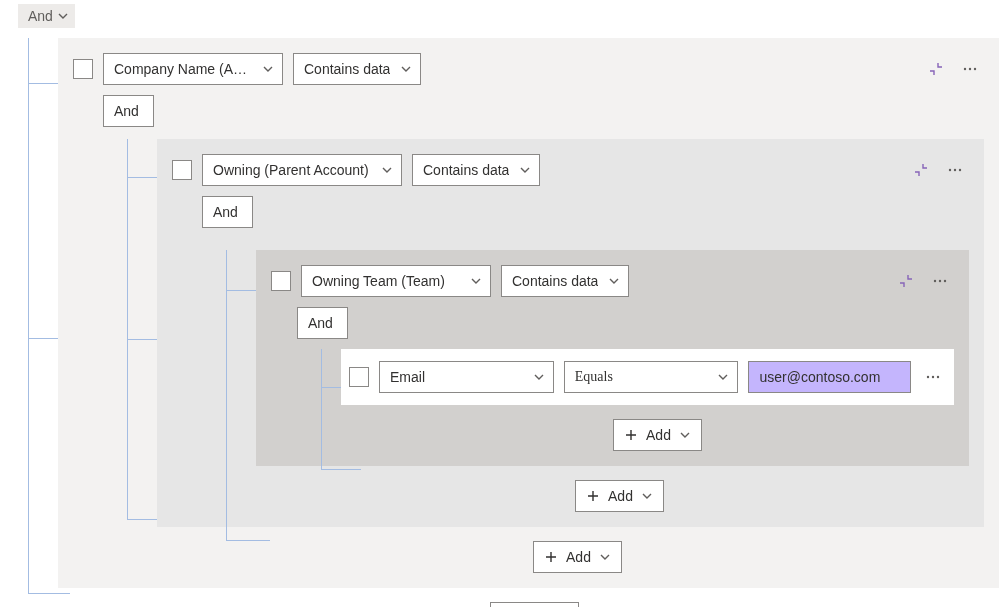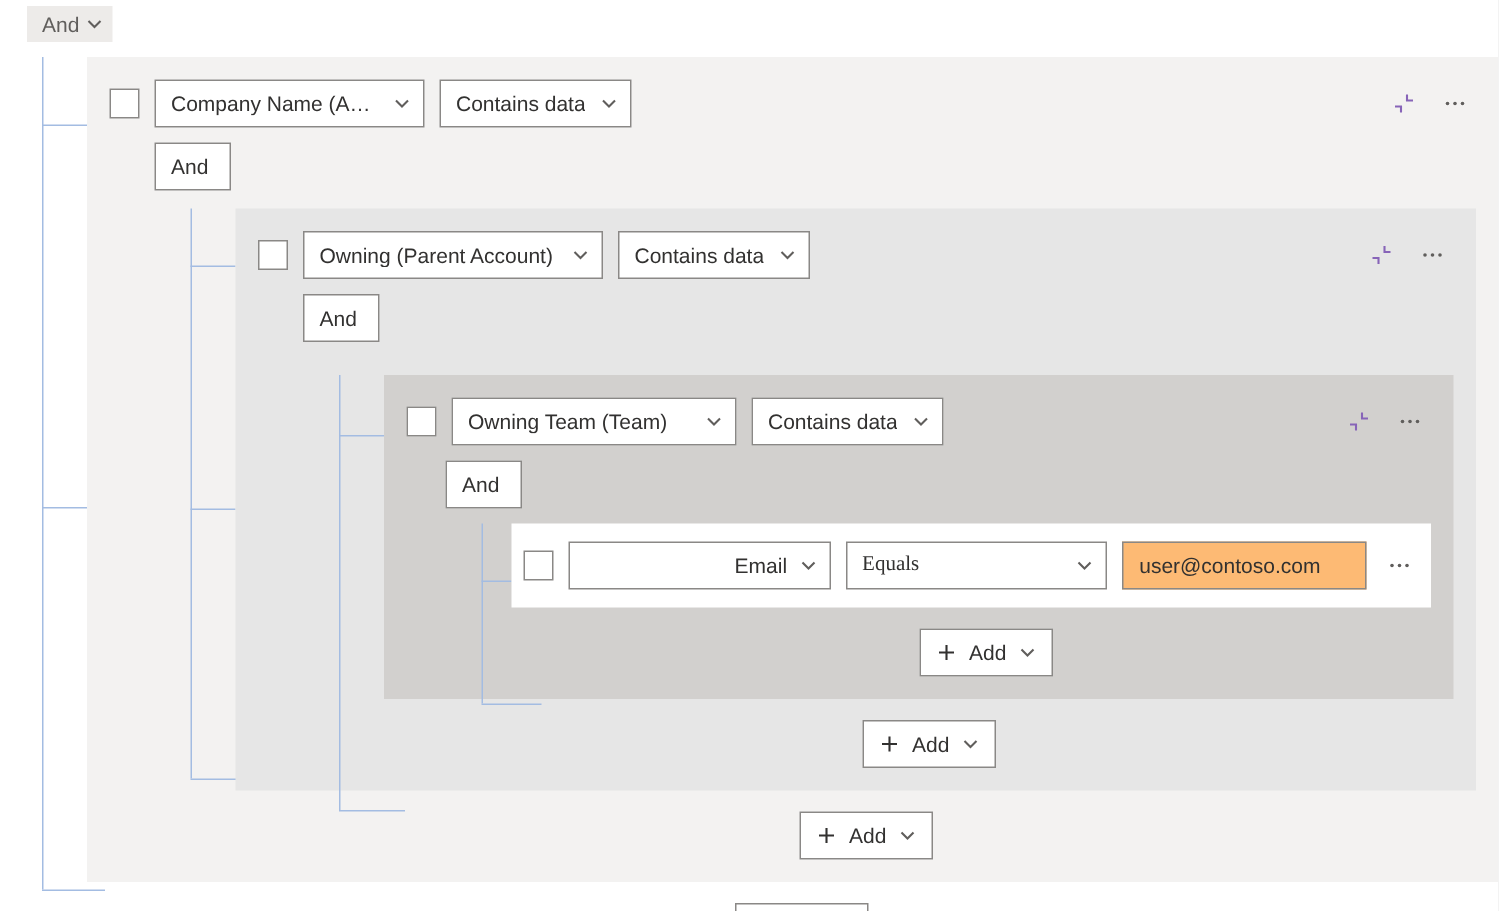--- a/index.html
+++ b/index.html
@@ -79,21 +79,21 @@
     gap: 8px;
     cursor: pointer;
   }
   .dd .label { white-space: nowrap; overflow: hidden; text-overflow: ellipsis; }
   .dd svg { width: 12px; height: 12px; flex: 0 0 12px; }
   .textval {
     display: inline-flex;
     align-items: center;
     height: 32px;
     border: 1px solid #8a8886;
-    background: #fdba74;
+    background: #c4b5fd;
     padding: 0 10px;
   }
   .spacer { flex: 1; }
   .iconbtn {
     width: 28px; height: 28px;
     display: inline-flex;
     align-items: center;
     justify-content: center;
     cursor: pointer;
     color: #605e5c;
@@ -285,21 +285,21 @@
               </div>
             </div>
 
             <div style="position:relative;">
               <div class="vline" style="left:50px; top:0; height:120px;"></div>
               <div class="hline" style="left:50px; top:38px; width:20px;"></div>
               <div class="hline" style="left:50px; top:120px; width:40px;"></div>
 
               <div class="white-row" style="margin-left:70px;">
                 <div class="checkbox"></div>
-                <div class="dd" style="width:192px;justify-content:flex-end;">
+                <div class="dd" style="width:192px;">
                   <span class="label">Email</span>
                   <svg viewBox="0 0 12 12">
                       <path class="chev" d="M2 4 L6 8 L10 4"></path>
                     </svg>
                 </div>
                 <div class="dd" style="width:192px;font-family:Liberation Serif, serif;">
                   <span class="label">Equals</span>
                   <svg viewBox="0 0 12 12">
                       <path class="chev" d="M2 4 L6 8 L10 4"></path>
                     </svg>

